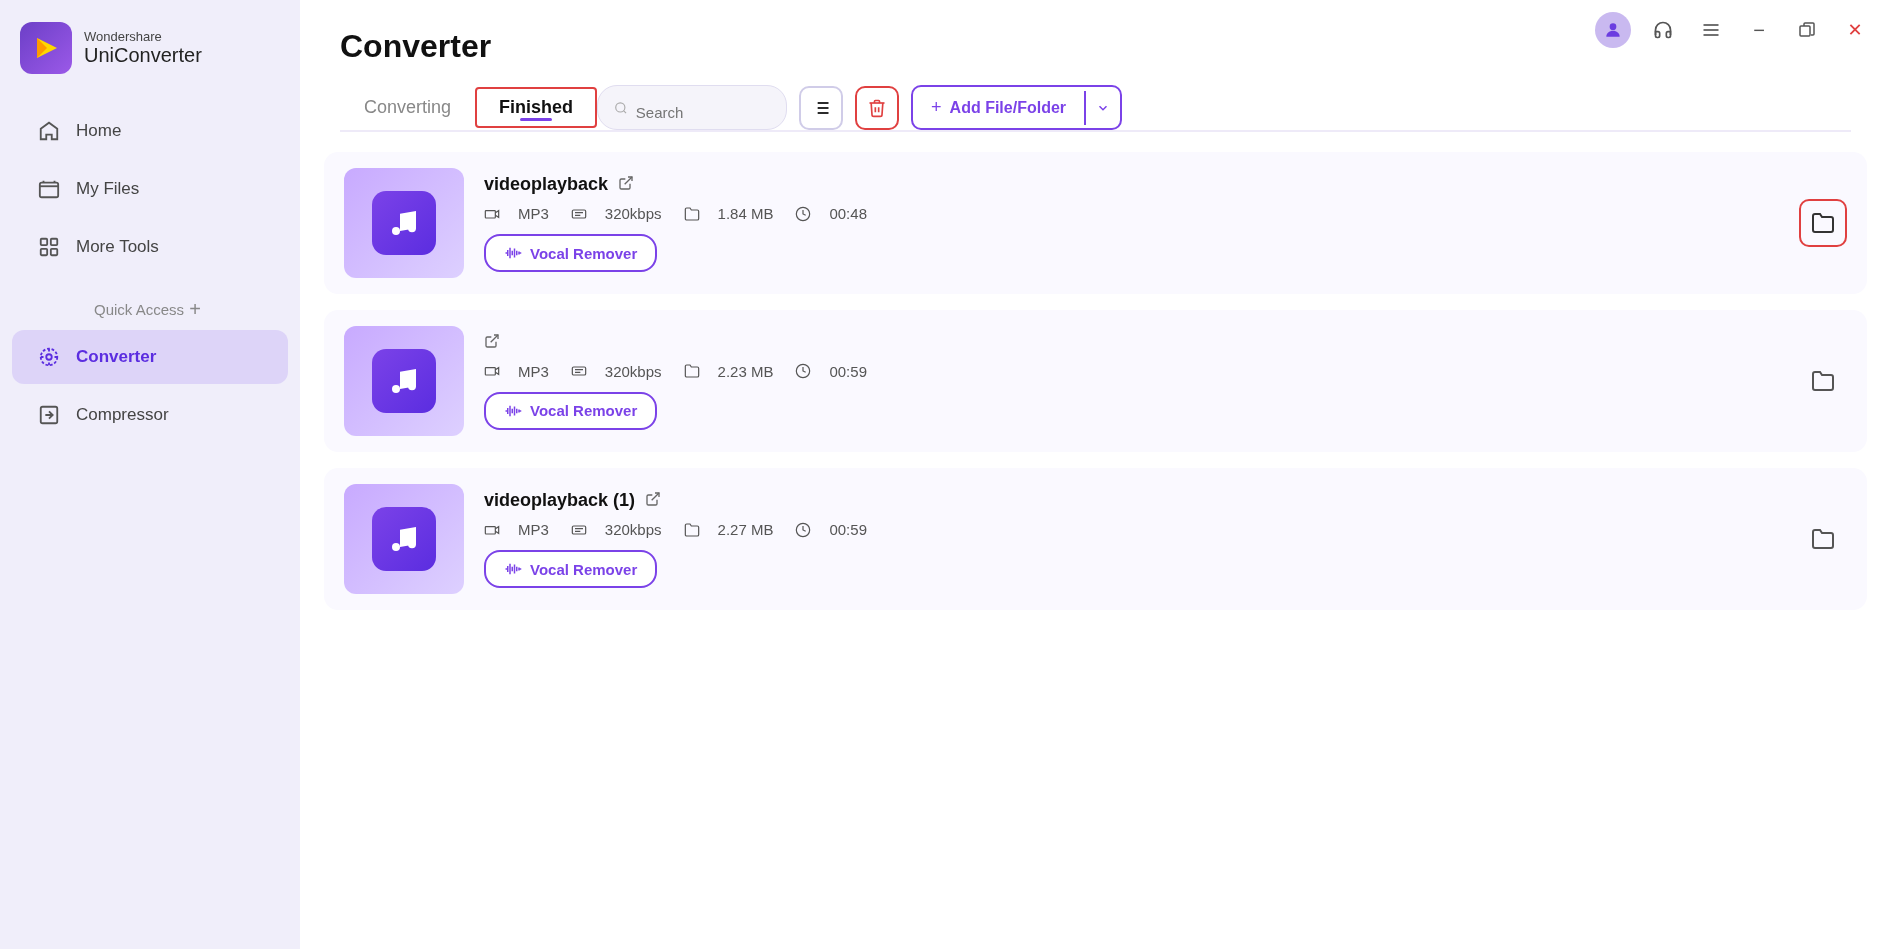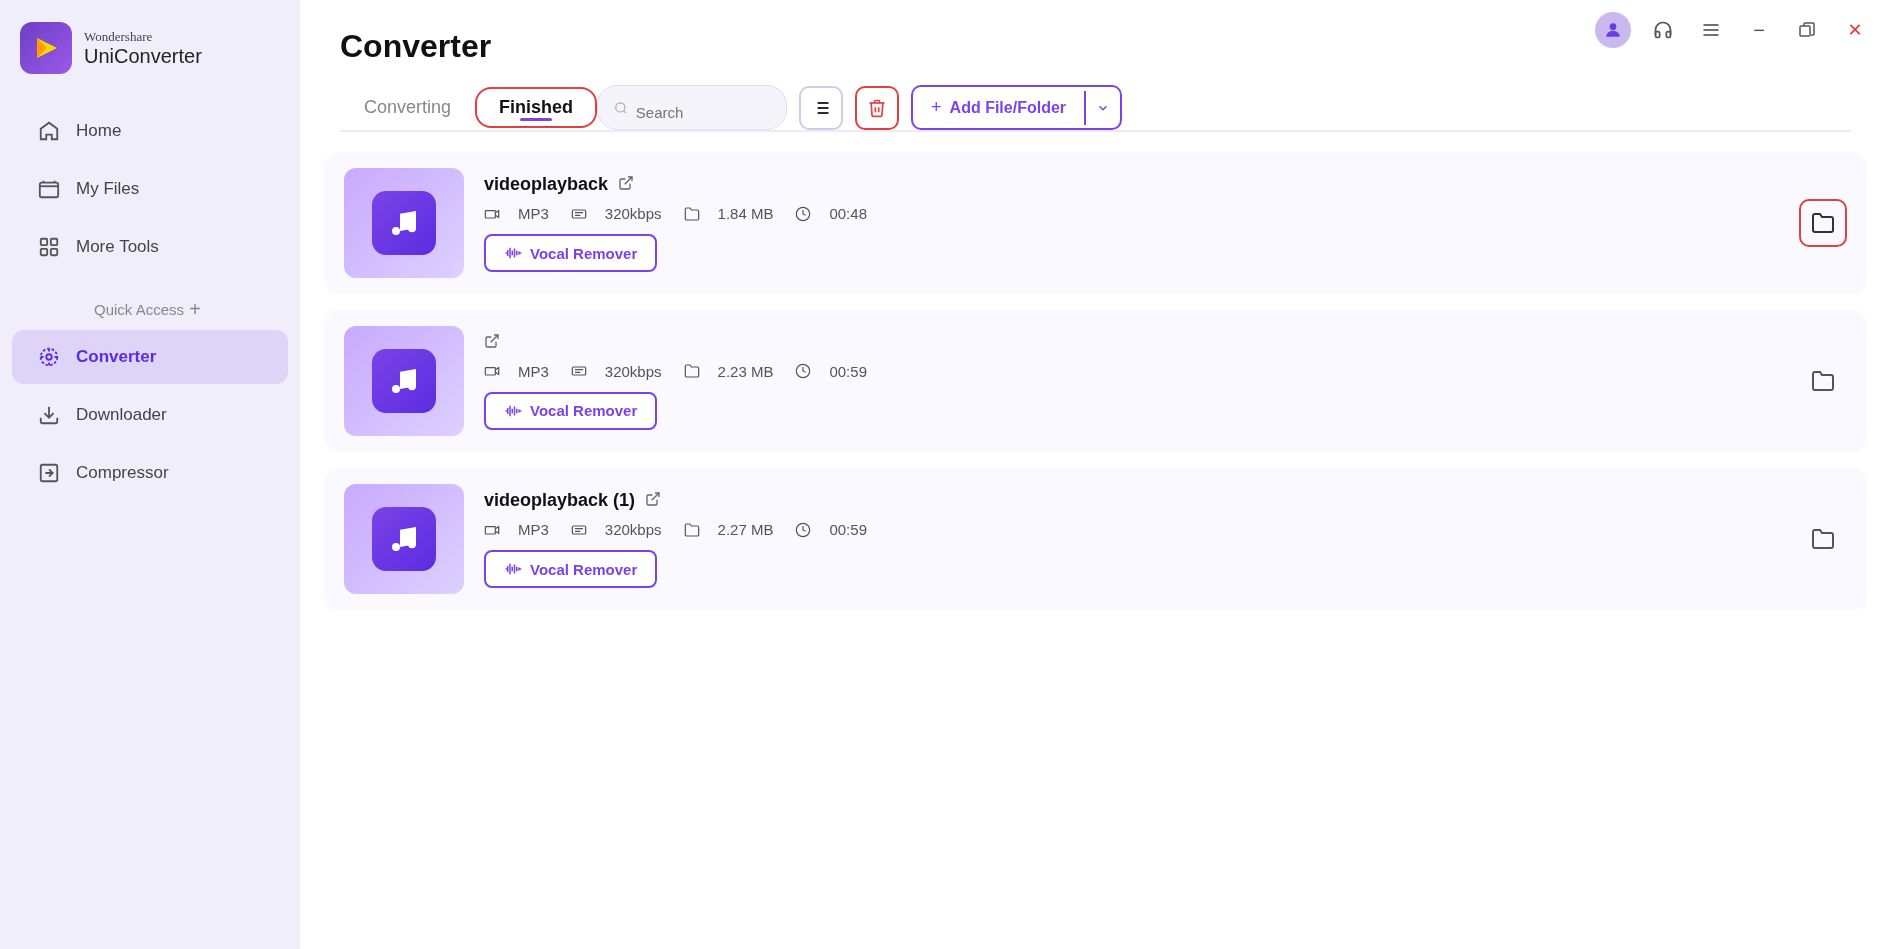--- a/index.html
+++ b/index.html
@@ -47,21 +47,20 @@
 
     .logo-text {
       display: flex;
       flex-direction: column;
     }
 
     .logo-text .brand-top {
       font-size: 13px;
       color: #444;
       font-weight: 400;
-      font-family: Liberation Serif, serif;
     }
 
     .logo-text .brand-bottom {
       font-size: 20px;
       font-weight: 400;
       color: #222;
     }
 
     .nav-item {
       display: flex;
@@ -206,21 +205,21 @@
       left: 50%;
       transform: translateX(-50%);
       width: 32px;
       height: 3px;
       background: #7b42e8;
       border-radius: 2px;
     }
 
     .tab-active-border {
       border: 2px solid #e04040;
-      border-radius: 16px;
+      border-radius: 4px;
       padding: 8px 22px;
     }
 
     .tab-active-border.active {
       color: #111;
       font-weight: 700;
     }
 
     .tab-active-border.active::after {
       content: '';
@@ -382,21 +381,21 @@
       display: flex;
       align-items: center;
       gap: 18px;
     }
 
     .vocal-remover-btn {
       display: inline-flex;
       align-items: center;
       gap: 8px;
       border: 2px solid #7b42e8;
-      border-radius: 8px;
+      border-radius: 16px;
       padding: 8px 18px;
       color: #7b42e8;
       font-size: 15px;
       font-weight: 600;
       cursor: pointer;
       background: white;
     }
 
     .folder-btn {
       position: absolute;
@@ -485,30 +484,20 @@
     <span class="nav-icon">
       <svg width="22" height="22" viewBox="0 0 24 24" fill="none" stroke="currentColor" stroke-width="2">
         <circle cx="12" cy="12" r="3"></circle>
         <path d="M12 3v3M12 18v3M3 12h3M18 12h3"></path>
         <circle cx="12" cy="12" r="9" stroke-dasharray="3 2"></circle>
       </svg>
     </span>
     <span>Converter</span>
   </div>
 
-  <div class="nav-item">
-    <span class="nav-icon">
-      <svg width="22" height="22" viewBox="0 0 24 24" fill="none" stroke="currentColor" stroke-width="2">
-        <path d="M21 15v4a2 2 0 01-2 2H5a2 2 0 01-2-2v-4"></path>
-        <polyline points="7 10 12 15 17 10"></polyline>
-        <line x1="12" y1="15" x2="12" y2="3"></line>
-      </svg>
-    </span>
-    <span>Downloader</span>
-  </div>
 
   <div class="nav-item">
     <span class="nav-icon">
       <svg width="22" height="22" viewBox="0 0 24 24" fill="none" stroke="currentColor" stroke-width="2">
         <rect x="3" y="3" width="18" height="18" rx="2"></rect>
         <path d="M8 12h8M12 8l4 4-4 4"></path>
       </svg>
     </span>
     <span>Compressor</span>
   </div>

